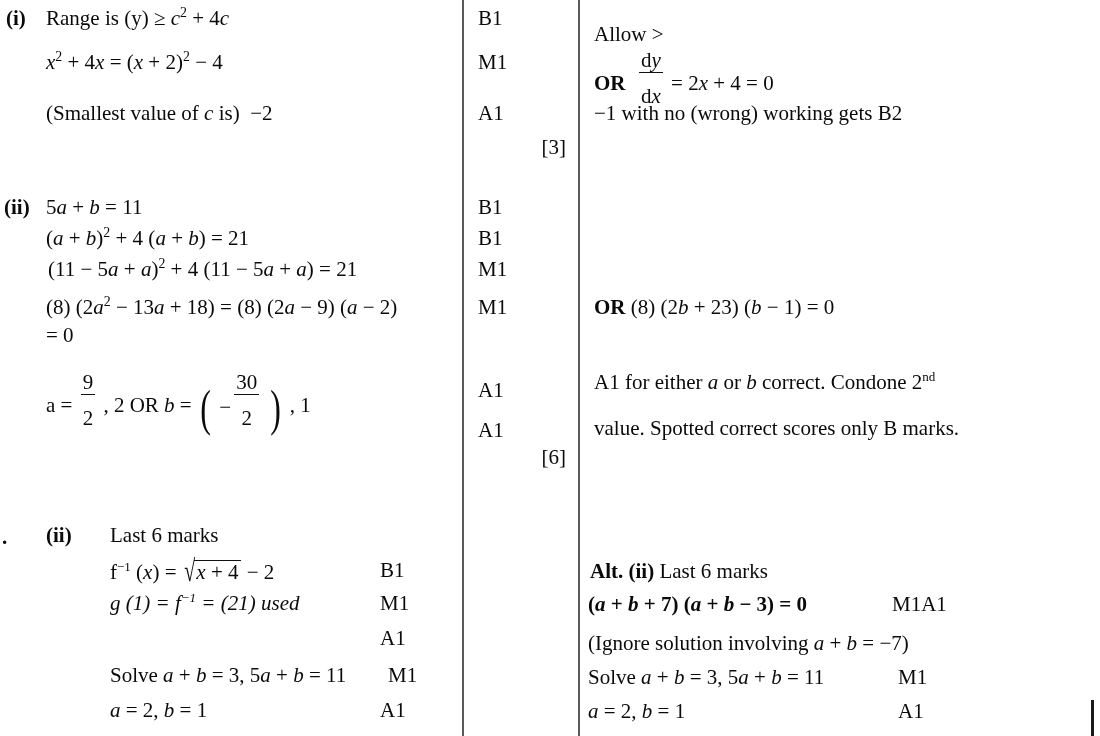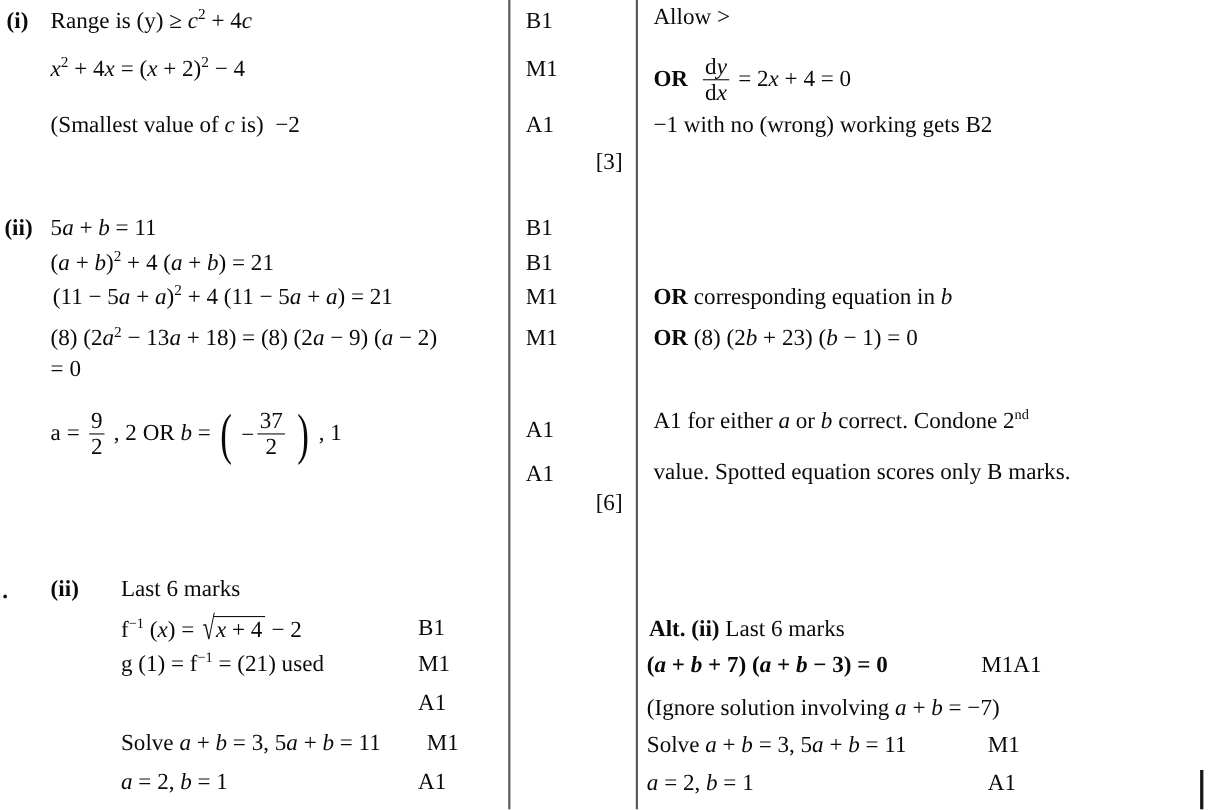--- a/index.html
+++ b/index.html
@@ -64,21 +64,21 @@
   .frac {
     display: inline-block;
     vertical-align: middle;
     text-align: center;
     line-height: 1.08;
     margin: 0 3px;
     position: relative;
     top: -1px;
   }
   .frac .num { display: block; padding: 0 2px; text-align: right; }
-  .frac .den { display: block; border-top: 1.6px solid #111; padding: 0 2px; }
+  .frac .den { display: block; border-top: 1.6px solid #111; padding: 12px 2px; }
   .paren-big {
     display: inline-block;
     font-size: 2.45em;
     line-height: 0;
     vertical-align: middle;
     position: relative;
     top: 1px;
     font-weight: 300;
     transform: scaleX(0.62);
   }
@@ -137,21 +137,21 @@
 
   <div class="t" style="left:46px; top:103px;">
     (Smallest value of <span class="it">c</span> is) &nbsp;−2
   </div>
 
   <div class="mark" style="top:8px;">B1</div>
   <div class="mark" style="top:52px;">M1</div>
   <div class="mark" style="top:103px;">A1</div>
   <div class="total" style="top:137px;">[3]</div>
 
-  <div class="t" style="left:594px; top:5px;">Allow &gt;</div>
+  <div class="t" style="left:594px; top:24px;">Allow &gt;</div>
 
   <div class="t" style="left:594px; top:50px;">
     <span class="b">OR</span>&nbsp;
     <span class="frac">
       <span class="num">d<span class="it">y</span></span>
       <span class="den">d<span class="it">x</span></span>
     </span>
     = 2<span class="it">x</span> + 4 = 0
   </div>
 
@@ -180,62 +180,58 @@
   </div>
 
   <div class="t" style="left:46px; top:372px;">
     a =
     <span class="frac">
       <span class="num">9</span>
       <span class="den">2</span>
     </span>
     , 2 OR <span class="it">b</span> =
     <span class="paren-big">(</span>
-    <span style="display:inline-block; vertical-align:middle;">−</span><span class="frac"><span class="num">37</span><span class="den">2</span></span>
+    <span style="display:inline-block; vertical-align:middle;">−</span><span class="frac"><span class="num">30</span><span class="den">2</span></span>
     <span class="paren-big">)</span>
     , 1
   </div>
 
   <div class="mark" style="top:197px;">B1</div>
   <div class="mark" style="top:228px;">B1</div>
   <div class="mark" style="top:259px;">M1</div>
   <div class="mark" style="top:297px;">M1</div>
   <div class="mark" style="top:380px;">A1</div>
   <div class="mark" style="top:420px;">A1</div>
   <div class="total" style="top:447px;">[6]</div>
 
-  <div class="t" style="left:594px; top:259px;">
-    <span class="b">OR</span>
-    corresponding equation in <span class="it">b</span>
-  </div>
 
   <div class="t" style="left:594px; top:297px;">
     <span class="b">OR</span>
     (8) (2<span class="it">b</span> + 23) (<span class="it">b</span> − 1) = 0
   </div>
 
   <div class="t" style="left:594px; top:372px;">
     A1 for either <span class="it">a</span> or <span class="it">b</span> correct. Condone 2<span class="supn">nd</span>
   </div>
 
-  <div class="t" style="left:594px; top:418px;">value. Spotted equation scores only B marks.</div>
+  <div class="t" style="left:594px; top:418px;">value. Spotted correct scores only B marks.</div>
 
   <div class="t b" style="left:2px; top:527px;">.</div>
 
   <div class="t b" style="left:46px; top:525px;">(ii)</div>
 
   <div class="t" style="left:110px; top:525px;">Last 6 marks</div>
 
   <div class="t" style="left:110px; top:560px;">
     f<span class="supn">−1</span> (<span class="it">x</span>) =
     <span class="radical"><span class="rad-sign">√</span><span class="rad-body"><span class="it">x</span> + 4</span></span>
     − 2
   </div>
 
-  <div class="t" style="left:110px; top:593px;">
+  <div class="t" style="left:110px; top:593px;font-style:italic;">
     g (1) = f<span class="supn">−1</span> = (21) used
   </div>
 
 
   <div class="t" style="left:110px; top:665px;">
     Solve <span class="it">a</span> + <span class="it">b</span> = 3, 5<span class="it">a</span> + <span class="it">b</span> = 11
   </div>
 
   <div class="t" style="left:110px; top:700px;">
     <span class="it">a</span> = 2, <span class="it">b</span> = 1

